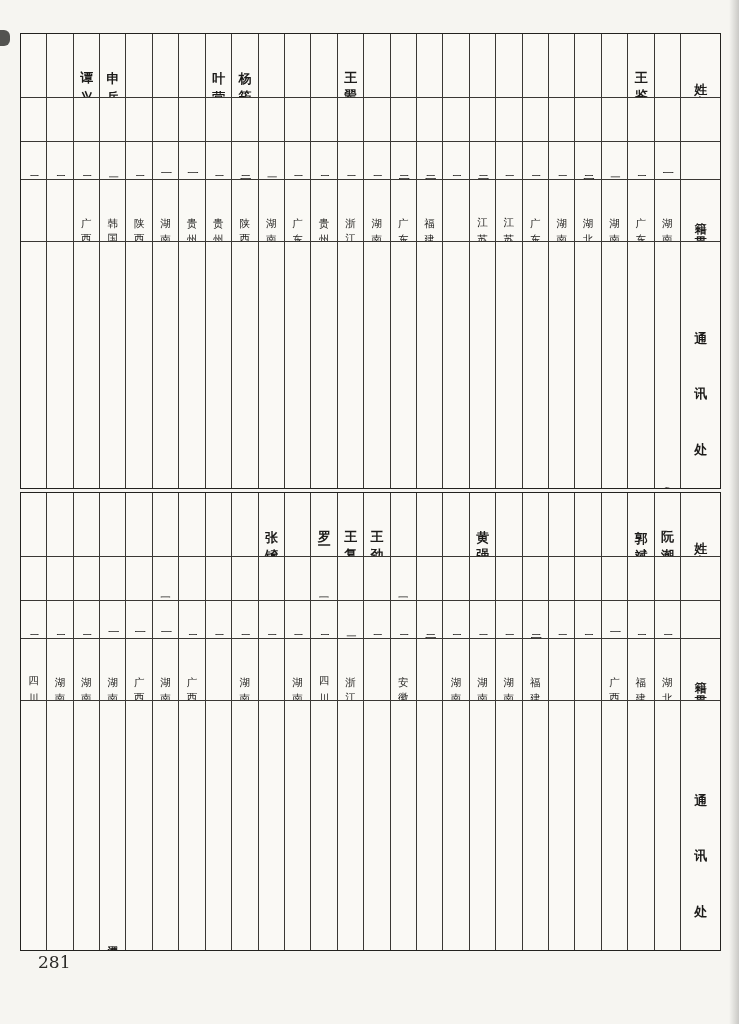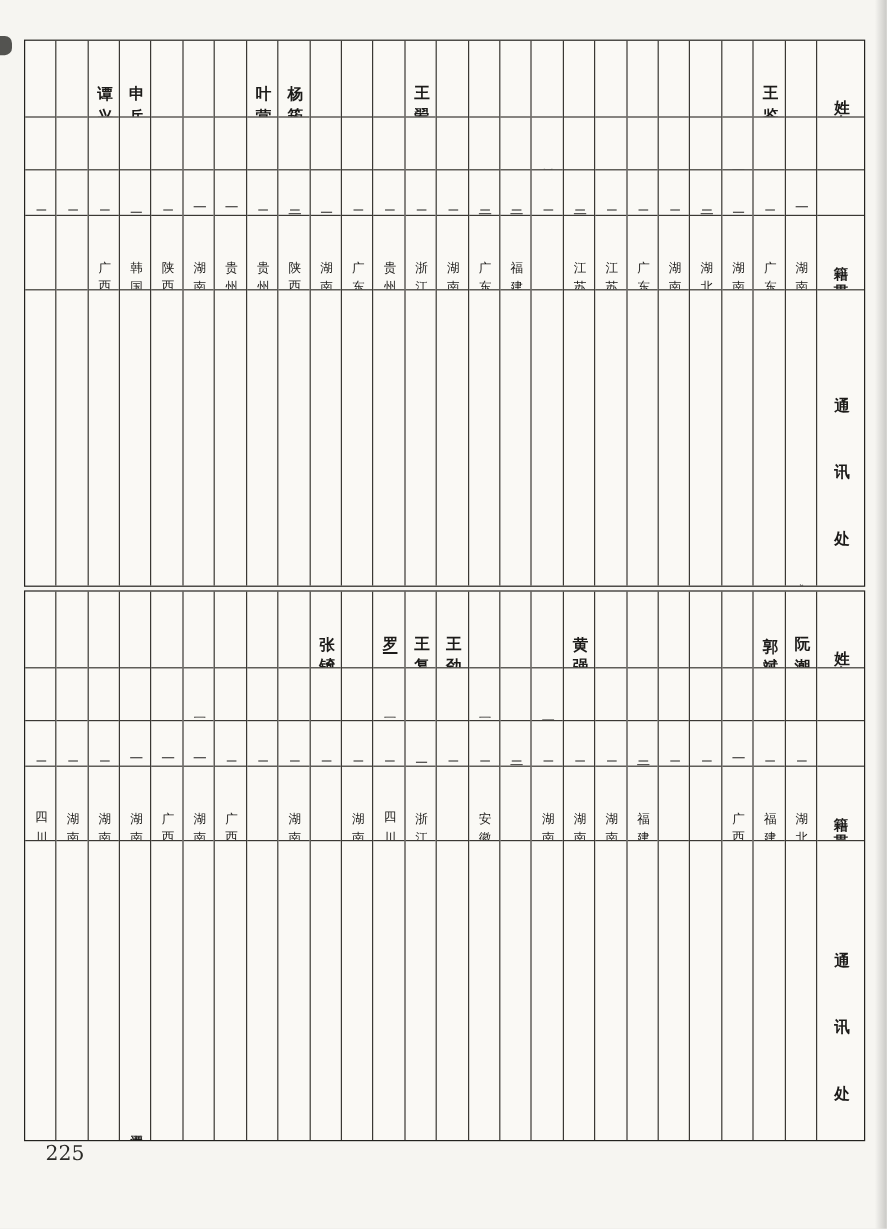--- a/index.html
+++ b/index.html
@@ -965,14 +965,14 @@
           <div class="cell c-native">
             <span class="vt" style="letter-spacing: 16px;">四川</span>
           </div>
           <div class="cell c-addr">
             <span class="vt">资中北街聚源长转</span>
           </div>
         </div>
       </div>
   </div>
 
-  <div class="page-number">225</div>
+  <div class="page-number">281</div>
 </div>
 
 </body></html>

